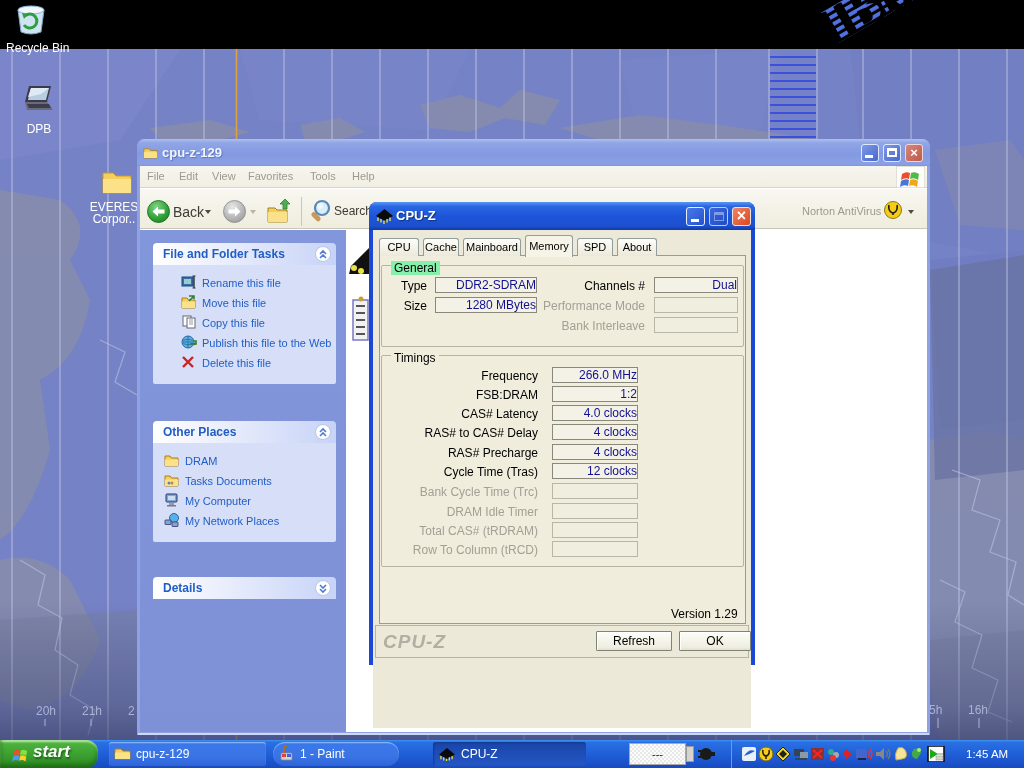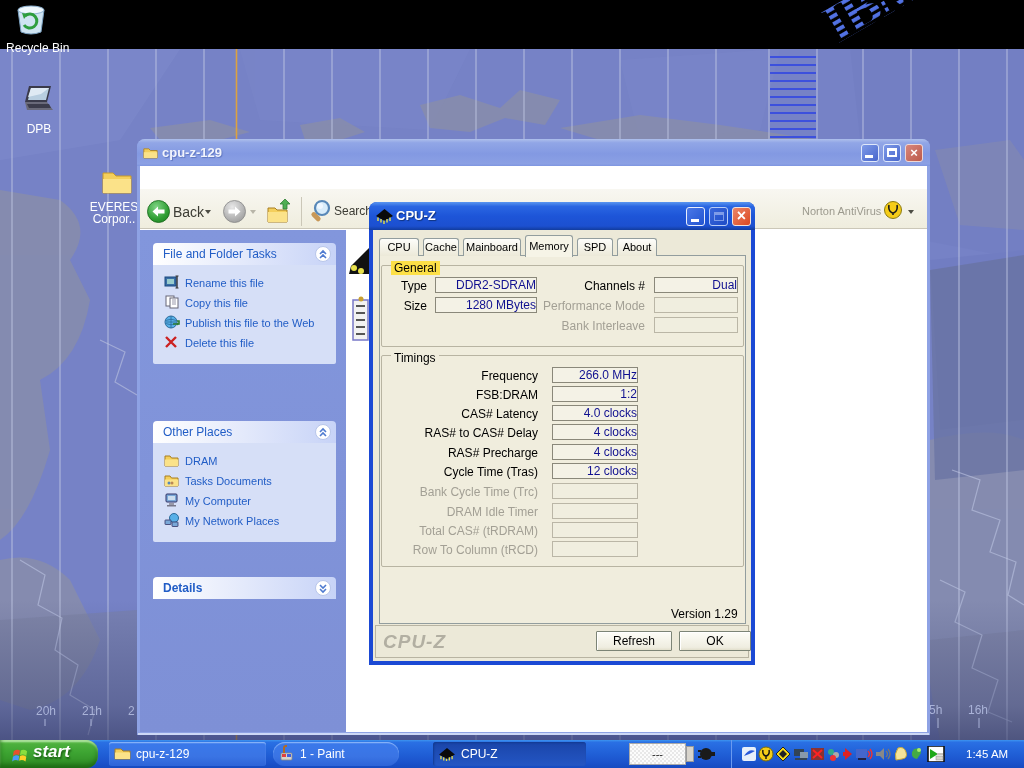--- a/index.html
+++ b/index.html
@@ -154,20 +154,35 @@
         <div class="abs" style="left:3px;top:10px;width:8px;height:3px;background:#fff"></div>
       </div>
     <div class="abs" style="left:746px;top:5px;width:18px;height:18px;border-radius:3px;border:1px solid #dfe8fa;background:linear-gradient(135deg,#7e9ae8,#4866cc)">
         <div class="abs" style="left:3px;top:3px;width:10px;height:9px;border:2px solid #fff;border-top-width:3px"></div>
       </div>
     <div class="abs" style="left:768px;top:5px;width:18px;height:18px;border-radius:3px;border:1px solid #eed7d5;background:linear-gradient(135deg,#d8867c,#bc5a4a);color:#fff;font-weight:bold;font-size:13px;text-align:center;line-height:16px">×</div>
   </div>
   <div class="abs" style="left:1px;top:594px;width:791px;height:2px;background:#cdd8f6"></div>
   <div class="abs" style="left:3px;top:27px;width:787px;height:566px;background:#fff">
 
+    <div class="abs" style="left:0;top:0;width:787px;height:22px;background:linear-gradient(180deg,#f6f5ef,#f1efe2);border-bottom:1px solid #d8d5c8;color:#9c9a8e;font-size:11px">
+      <span style="position:absolute;left:7px;top:4px">File</span>
+      <span style="position:absolute;left:39px;top:4px">Edit</span>
+      <span style="position:absolute;left:72px;top:4px">View</span>
+      <span style="position:absolute;left:108px;top:4px">Favorites</span>
+      <span style="position:absolute;left:170px;top:4px">Tools</span>
+      <span style="position:absolute;left:212px;top:4px">Help</span>
+      <svg class="abs" style="left:756px;top:0" width="29" height="22" viewBox="0 0 29 22">
+        <rect width="29" height="22" fill="#fdfdfb" stroke="#c8c4b4" stroke-width="1"></rect>
+        <path d="M6,8 Q10,5 14,7 L13,13 Q9,11 5,14 Z" fill="#e8502e"></path>
+        <path d="M15,7 Q19,5 23,8 L22,14 Q18,11 14,13 Z" fill="#53b848"></path>
+        <path d="M5,15 Q9,12 13,14 L12,20 Q8,18 4,21 Z" fill="#4a76d8"></path>
+        <path d="M14,14 Q18,12 22,15 L21,21 Q17,18 13,20 Z" fill="#f0a818"></path>
+      </svg>
+    </div>
 
     <div class="abs" style="left:0;top:23px;width:787px;height:40px;background:linear-gradient(180deg,#f8f7f1,#efedde);border-bottom:1px solid #cbc7b8">
       <svg class="abs" style="left:7px;top:11px" width="23" height="23" viewBox="0 0 23 23">
         <defs>
             <radialGradient id="bg1" cx="0.4" cy="0.3" r="0.9">
               <stop offset="0" stop-color="#7fd484"></stop>
               <stop offset="0.6" stop-color="#2f9e34"></stop>
               <stop offset="1" stop-color="#1a7a1f"></stop>
             </radialGradient>
           </defs>
@@ -206,40 +221,48 @@
         <path d="M5,4 Q4,9 7,11 M13,4 Q14,9 11,11 M7,11 Q9,13 11,11 M9,12 L9,14" stroke="#1a1a1a" stroke-width="1.6" fill="none"></path>
       </svg>
       <div class="abs" style="left:768px;top:21px;width:0;height:0;border:3.5px solid transparent;border-top:4px solid #4c4c44"></div>
     </div>
 
     <div class="abs" style="left:0;top:64px;width:787px;height:502px;background:#fff">
       <div class="abs" style="left:0;top:0;width:206px;height:502px;background:linear-gradient(180deg,#8296dc,#7e90d6)">
 
         <div class="abs" style="left:13px;top:13px;width:183px">
           <div style="height:22px;border-radius:4px 4px 0 0;background:linear-gradient(90deg,#ffffff,#c7d3f7);position:relative">
-            <span style="position:absolute;left:10px;top:4px;font-size:12px;font-weight:normal;color:#215dc6">File and Folder Tasks</span>
+            <span style="position:absolute;left:10px;top:4px;font-size:12px;font-weight:bold;color:#215dc6">File and Folder Tasks</span>
             <div style="position:absolute;right:5px;top:3px;width:16px;height:16px;border-radius:50%;background:#fff;border:1px solid #b8c6ea">
               <svg width="14" height="14" viewBox="0 0 14 14">
                   <path d="M4,7 L7,4 L10,7 M4,11 L7,8 L10,11" stroke="#4f7bd0" stroke-width="1.6" fill="none"></path>
                 </svg>
             </div>
           </div>
-          <div style="background:#d6dff7;padding:9px 0 10px 11px;border-radius:0 0 2px 2px">
+          <div style="background:#d6dff7;padding:9px 0 10px 28px;border-radius:0 0 2px 2px">
             <div class="tpitem">
               <svg width="16" height="14" viewBox="0 0 16 14">
                   <rect x="1" y="2" width="11" height="9" fill="#3a6ea5" stroke="#1a4a80"></rect>
                   <rect x="3" y="4" width="7" height="5" fill="#9cc"></rect>
                   <line x1="13" y1="1" x2="13" y2="13" stroke="#333" stroke-width="1.4"></line>
                   <line x1="11.5" y1="1" x2="14.5" y2="1" stroke="#333"></line>
                   <line x1="11.5" y1="13" x2="14.5" y2="13" stroke="#333"></line>
                 </svg>
               <span>Rename this file</span>
               </div>
             <div class="tpitem">
               <svg width="16" height="14" viewBox="0 0 16 14">
+                  <path d="M1,3 L6,3 L7.5,5 L14,5 L14,13 L1,13 Z" fill="#f4cf5c" stroke="#a87f20"></path>
+                  <path d="M1,6.5 L14,6.5 L14,13 L1,13 Z" fill="#fbe289"></path>
+                  <path d="M8,1 L13,1 L13,4 M13,1 L8,6" stroke="#2e7e32" stroke-width="1.5" fill="none"></path>
+                </svg>
+              <span>Move this file</span>
+              </div>
+            <div class="tpitem">
+              <svg width="16" height="14" viewBox="0 0 16 14">
                   <rect x="2" y="1" width="8" height="10" fill="#fff" stroke="#667"></rect>
                   <rect x="6" y="3" width="8" height="10" fill="#fff" stroke="#667"></rect>
                   <line x1="8" y1="5" x2="12" y2="5" stroke="#99a"></line>
                   <line x1="8" y1="7" x2="12" y2="7" stroke="#99a"></line>
                   <line x1="8" y1="9" x2="12" y2="9" stroke="#99a"></line>
                 </svg>
               <span>Copy this file</span>
               </div>
             <div class="tpitem">
               <svg width="16" height="14" viewBox="0 0 16 14">
@@ -254,21 +277,21 @@
               <svg width="16" height="14" viewBox="0 0 16 14">
                   <path d="M2,2 L12,12 M12,2 L2,12" stroke="#cc2222" stroke-width="2.4"></path>
                 </svg>
               <span>Delete this file</span>
               </div>
           </div>
         </div>
 
         <div class="abs" style="left:13px;top:191px;width:183px">
           <div style="height:22px;border-radius:4px 4px 0 0;background:linear-gradient(90deg,#ffffff,#c7d3f7);position:relative">
-            <span style="position:absolute;left:10px;top:4px;font-size:12px;font-weight:normal;color:#215dc6">Other Places</span>
+            <span style="position:absolute;left:10px;top:4px;font-size:12px;font-weight:bold;color:#215dc6">Other Places</span>
             <div style="position:absolute;right:5px;top:3px;width:16px;height:16px;border-radius:50%;background:#fff;border:1px solid #b8c6ea">
               <svg width="14" height="14" viewBox="0 0 14 14">
                   <path d="M4,7 L7,4 L10,7 M4,11 L7,8 L10,11" stroke="#4f7bd0" stroke-width="1.6" fill="none"></path>
                 </svg>
             </div>
           </div>
           <div style="background:#d6dff7;padding:9px 0 10px 11px;border-radius:0 0 2px 2px">
             <div class="tpitem">
               <svg width="16" height="14" viewBox="0 0 16 14">
                   <path d="M1,3 L6,3 L7.5,5 L14,5 L14,13 L1,13 Z" fill="#f4cf5c" stroke="#a87f20"></path>
@@ -351,33 +374,33 @@
     </svg>
     <span class="abs" style="left:27px;top:6px;color:#fff;font-size:13px;font-weight:bold;text-shadow:1px 1px 1px #10337e">CPU-Z</span>
     <div class="abs" style="left:317px;top:5px;width:19px;height:19px;border-radius:3px;border:1px solid #e8eefc;background:linear-gradient(135deg,#4a78e8,#2254d0)">
         <div class="abs" style="left:4px;top:11px;width:8px;height:3px;background:#fff"></div>
       </div>
     <div class="abs" style="left:340px;top:5px;width:19px;height:19px;border-radius:3px;border:1px solid #b8cdf6;background:linear-gradient(135deg,#3a68dc,#1e4cc6)">
         <div class="abs" style="left:4px;top:4px;width:10px;height:9px;border:1.5px solid #7e9ce8;border-top-width:3px"></div>
       </div>
     <div class="abs" style="left:363px;top:5px;width:19px;height:19px;border-radius:3px;border:1px solid #f2e2da;background:linear-gradient(135deg,#ec8668,#dc4820);color:#fff;font-weight:bold;font-size:16px;text-align:center;line-height:16px">×</div>
   </div>
-  <div class="abs" style="left:4px;top:28px;width:378px;height:431px;background:#ece9d8">
+  <div class="abs" style="left:4px;top:28px;width:378px;height:498px;background:#ece9d8">
     <div class="abs" style="left:6px;top:25px;width:367px;height:369px;background:#f0eddd;border:1px solid #929d9e"></div>
     <div class="abs" style="left:6px;top:8px;height:19px">
       <span class="tab" style="left:0;width:40px">CPU</span>
       <span class="tab" style="left:44px;width:36px">Cache</span>
       <span class="tab" style="left:84px;width:58px">Mainboard</span>
       <span class="tab" style="left:146px;top:-3px;width:48px;height:22px;background:#f6f4e7;line-height:20px;z-index:3">Memory</span>
       <span class="tab" style="left:198px;width:36px">SPD</span>
       <span class="tab" style="left:238px;width:40px">About</span>
     </div>
 
     <div class="abs" style="left:8px;top:35px;width:363px;height:82px;border:1px solid #b8b4a2;border-radius:2px"></div>
-    <span class="abs" style="left:18px;top:31px;font-size:12px;background:#fde047;padding:0 3px;color:#000">General</span>
+    <span class="abs" style="left:18px;top:31px;font-size:12px;background:#86efac;padding:0 3px;color:#000">General</span>
     <span class="lbl" style="left:20px;top:49px;width:34px">Type</span>
     <div class="vbox" style="left:62px;top:47px;width:102px">DDR2-SDRAM</div>
     <span class="lbl" style="left:20px;top:69px;width:34px">Size</span>
     <div class="vbox" style="left:62px;top:67px;width:102px">1280 MBytes</div>
     <span class="lbl" style="left:190px;top:49px;width:82px">Channels #</span>
     <div class="vbox" style="left:281px;top:47px;width:84px">Dual</div>
     <span class="lbld" style="left:156px;top:69px;width:116px">Performance Mode</span>
     <div class="vboxd" style="left:281px;top:67px;width:84px"></div>
     <span class="lbld" style="left:156px;top:89px;width:116px">Bank Interleave</span>
     <div class="vboxd" style="left:281px;top:87px;width:84px"></div>

